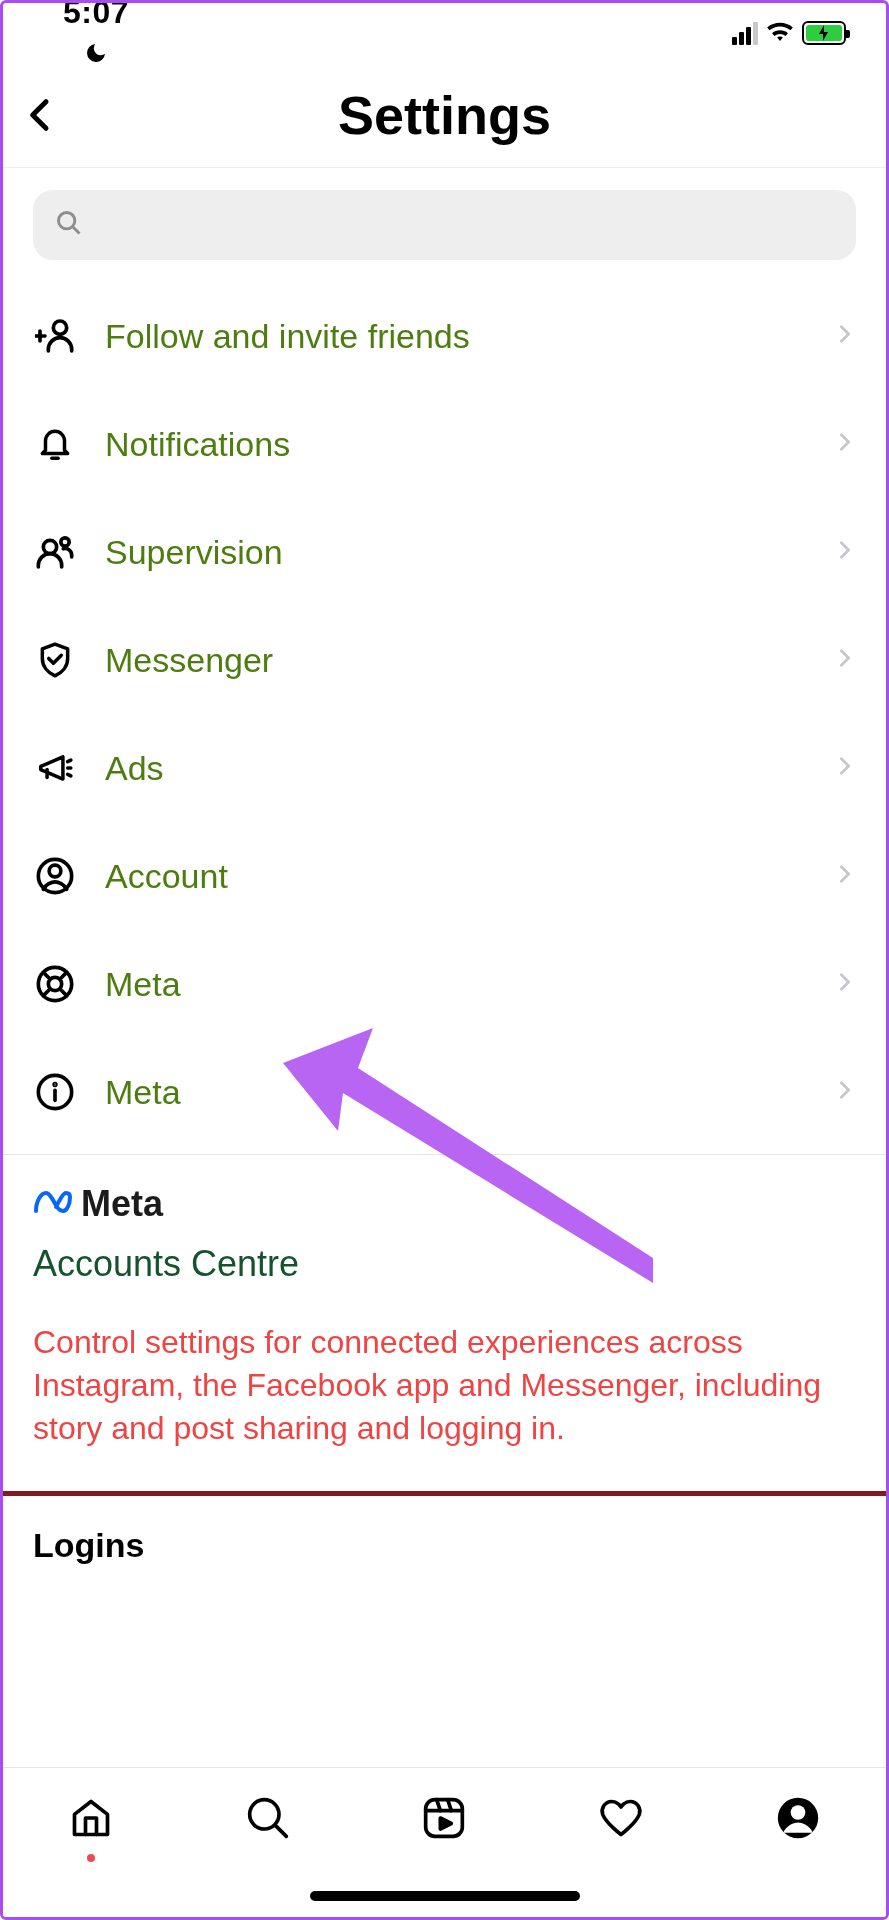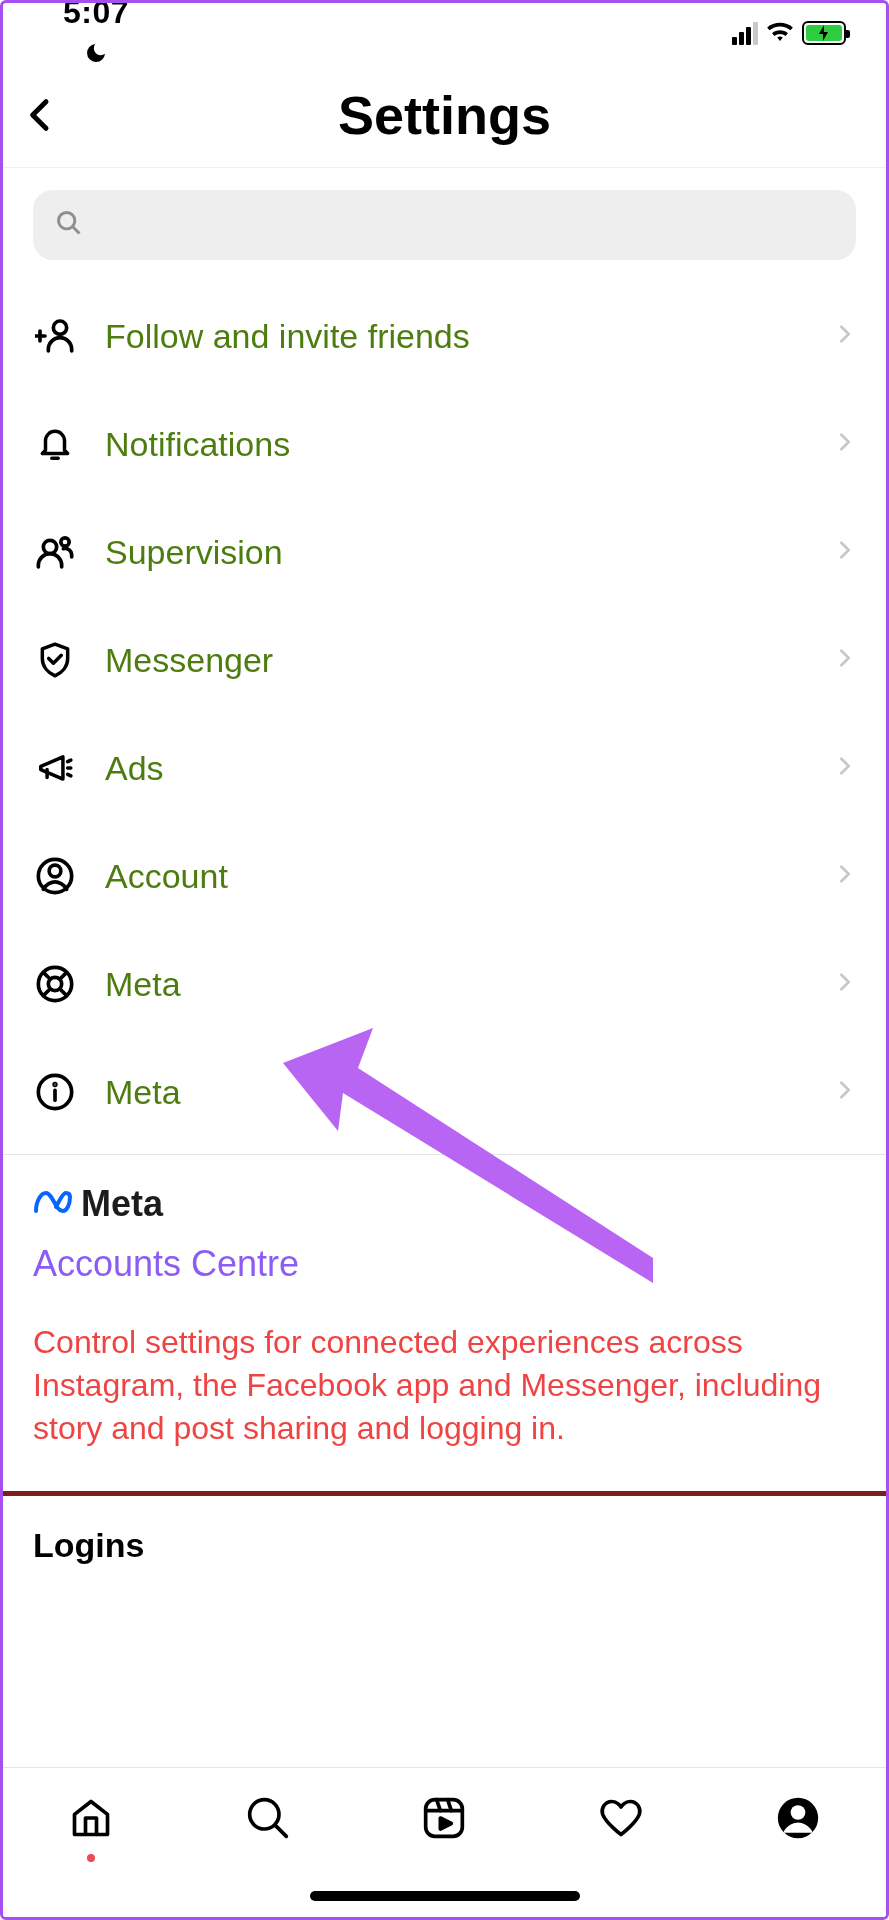--- a/index.html
+++ b/index.html
@@ -35,21 +35,21 @@
   .settings-list { flex: 0 0 auto; }
   .list-row { display:flex; align-items:center; height: 108px; padding: 0 30px; gap: 28px; cursor:pointer; }
   .row-icon { width:44px; height:44px; flex-shrink:0; display:flex; align-items:center; justify-content:center; }
   .row-label { font-size: 34px; flex:1; color:#4d7c0f; }
   .chevron { width:22px; height:22px; flex-shrink:0; }
   .divider { height:1px; background:#e5e5e5; margin-top:8px; }
   
   .meta-section { padding: 28px 30px 40px 30px; border-bottom:5px solid #7f1d1d; }
   .meta-brand { display:flex; align-items:center; gap:8px; font-size:36px; font-weight:600; color:#1c1c1c; }
   .meta-logo { width:40px; height:28px; }
-  .accounts-centre { color:#8b5cf6; font-size:36px; margin-top:18px; }
+  .accounts-centre { color:#14532d; font-size:36px; margin-top:18px; }
   .meta-desc { color:#ef4444; font-size:32px; line-height:1.35; margin-top:36px; }
   
   .logins-section { padding: 30px 22px 20px 30px; }
   .logins-title { font-size:34px; font-weight:700; }
   
   .tabbar { position:absolute; bottom:0; left:0; right:0; height:150px; background:#fff; border-top:1px solid #e5e5e5; display:flex; align-items:flex-start; justify-content:space-around; padding-top:22px; }
   .tab { width:56px; height:56px; display:flex; flex-direction:column; align-items:center; justify-content:center; position:relative; }
   .tab svg { width:44px; height:44px; }
   .dot { width:8px; height:8px; background:#ed4956; border-radius:50%; position:absolute; bottom:-16px; }
   .home-indicator { position:absolute; bottom:16px; left:50%; transform:translateX(-50%); width:270px; height:10px; background:#000; border-radius:6px; }

